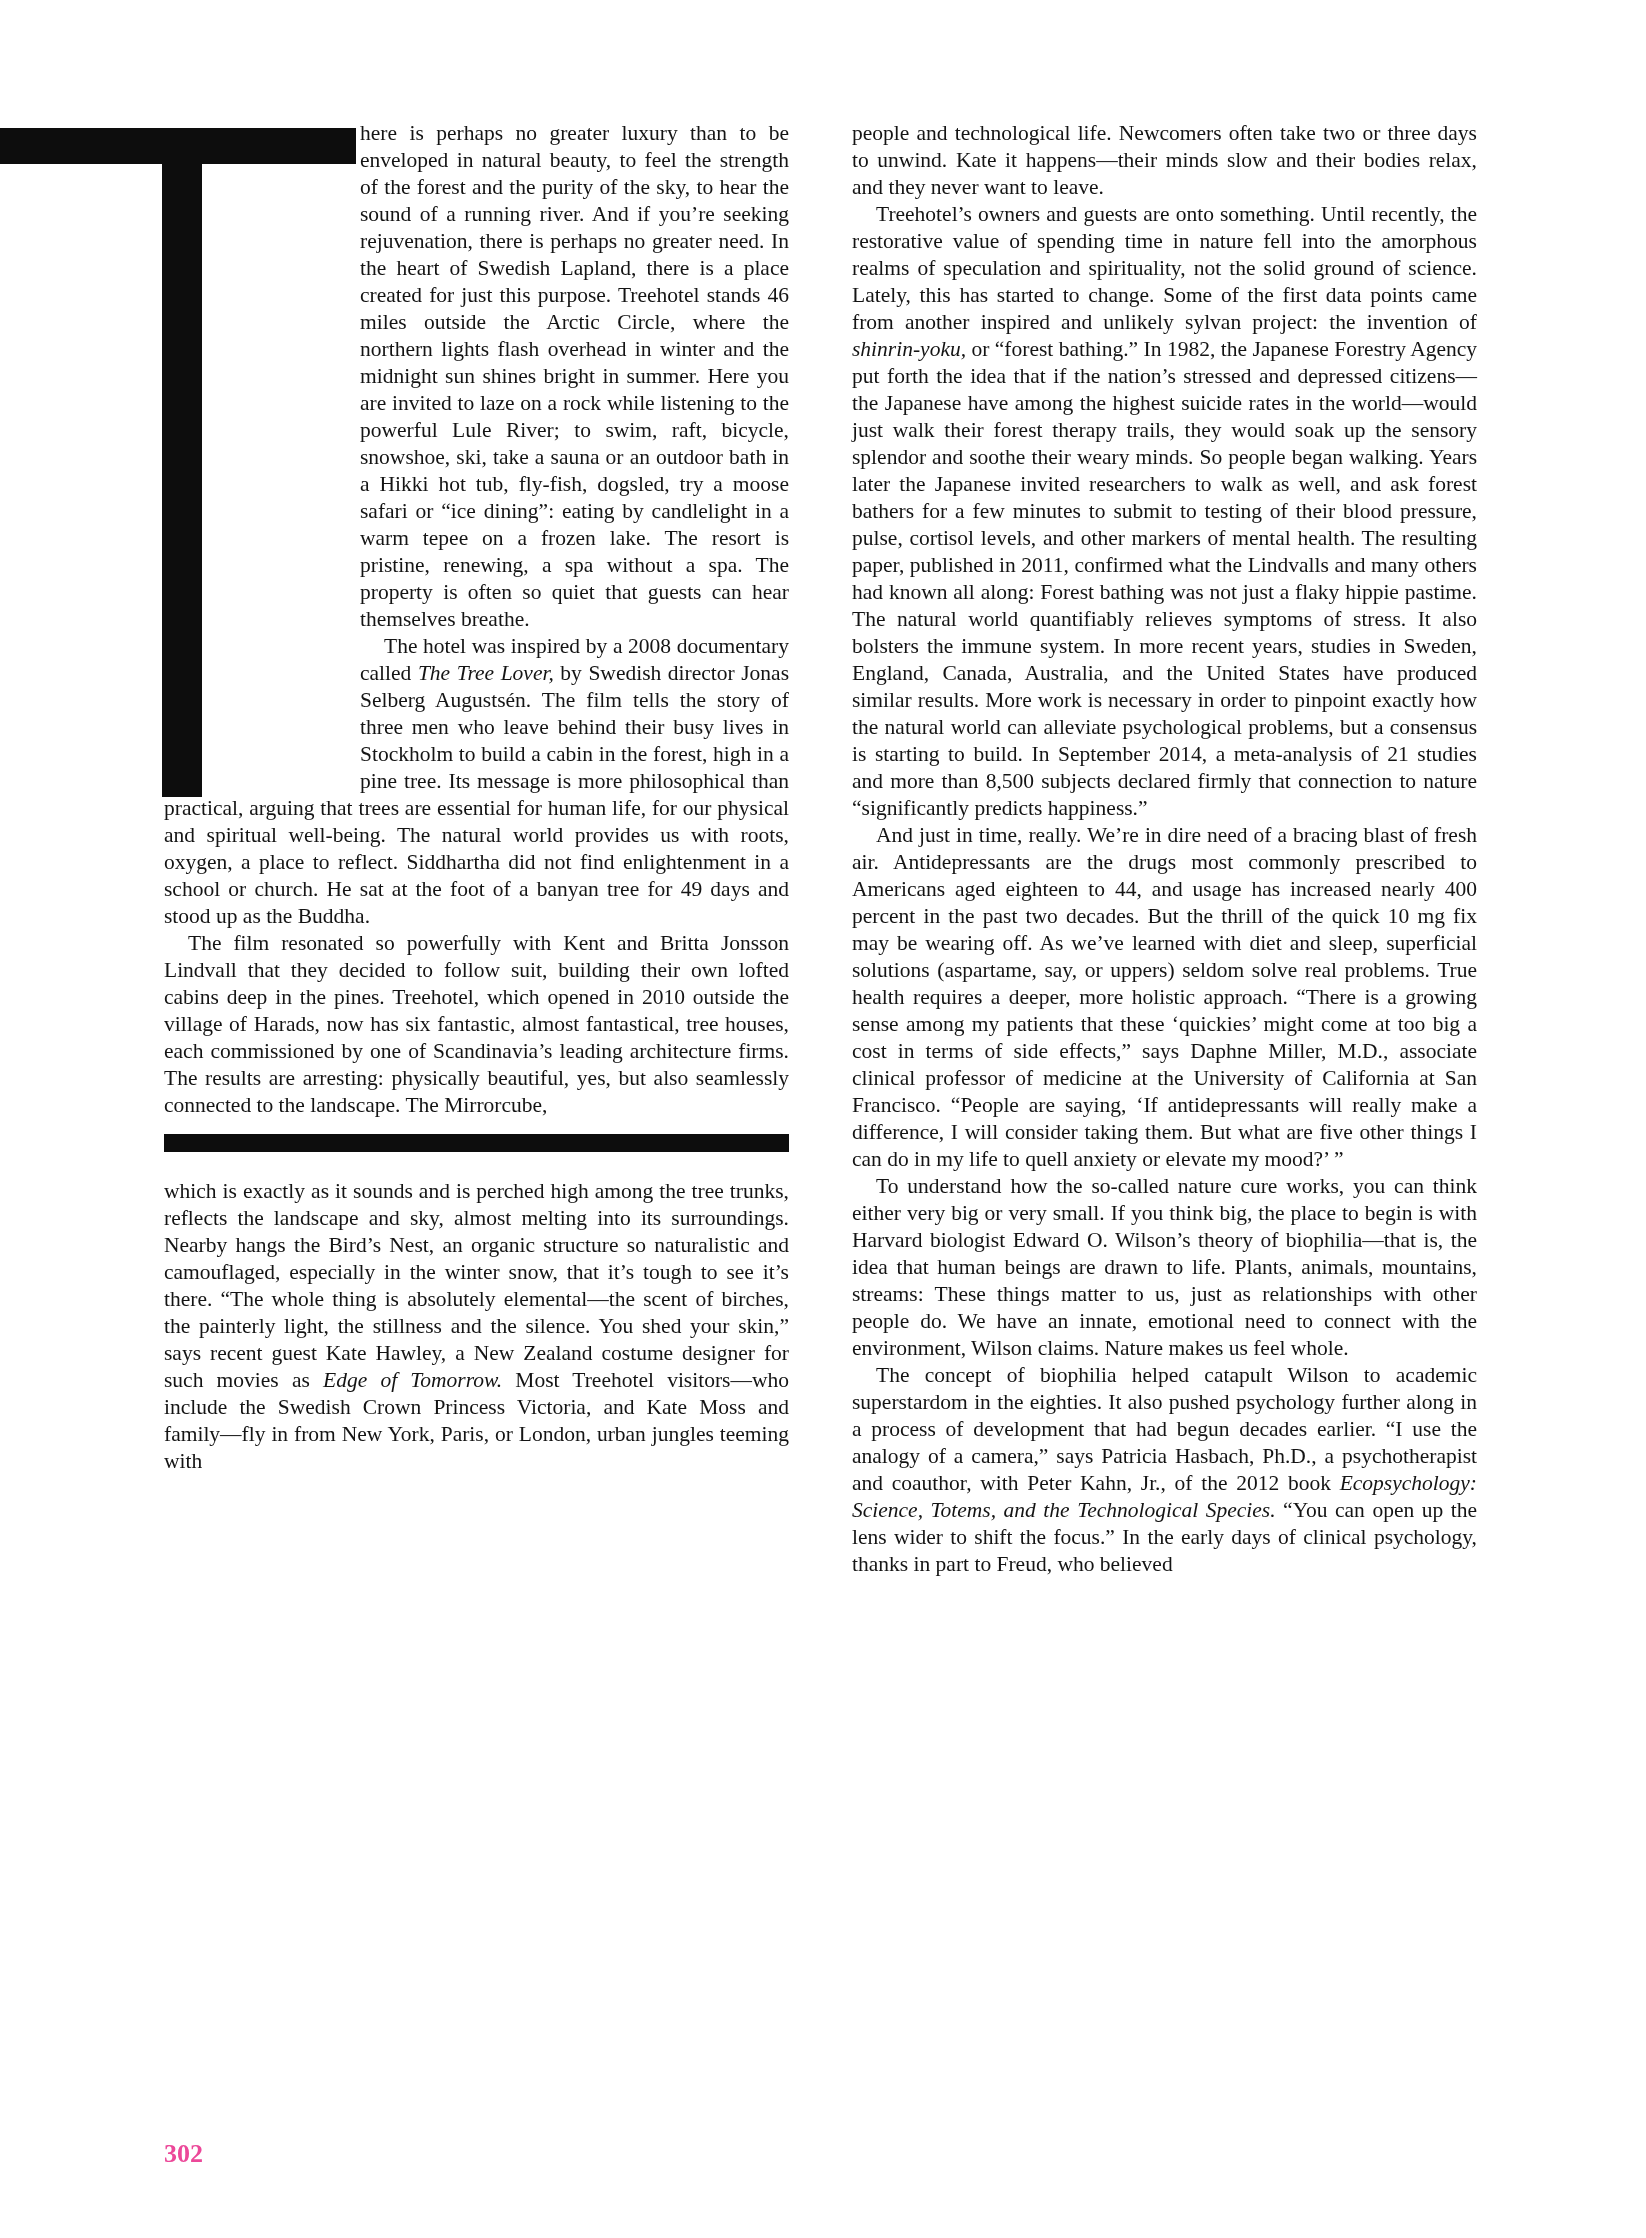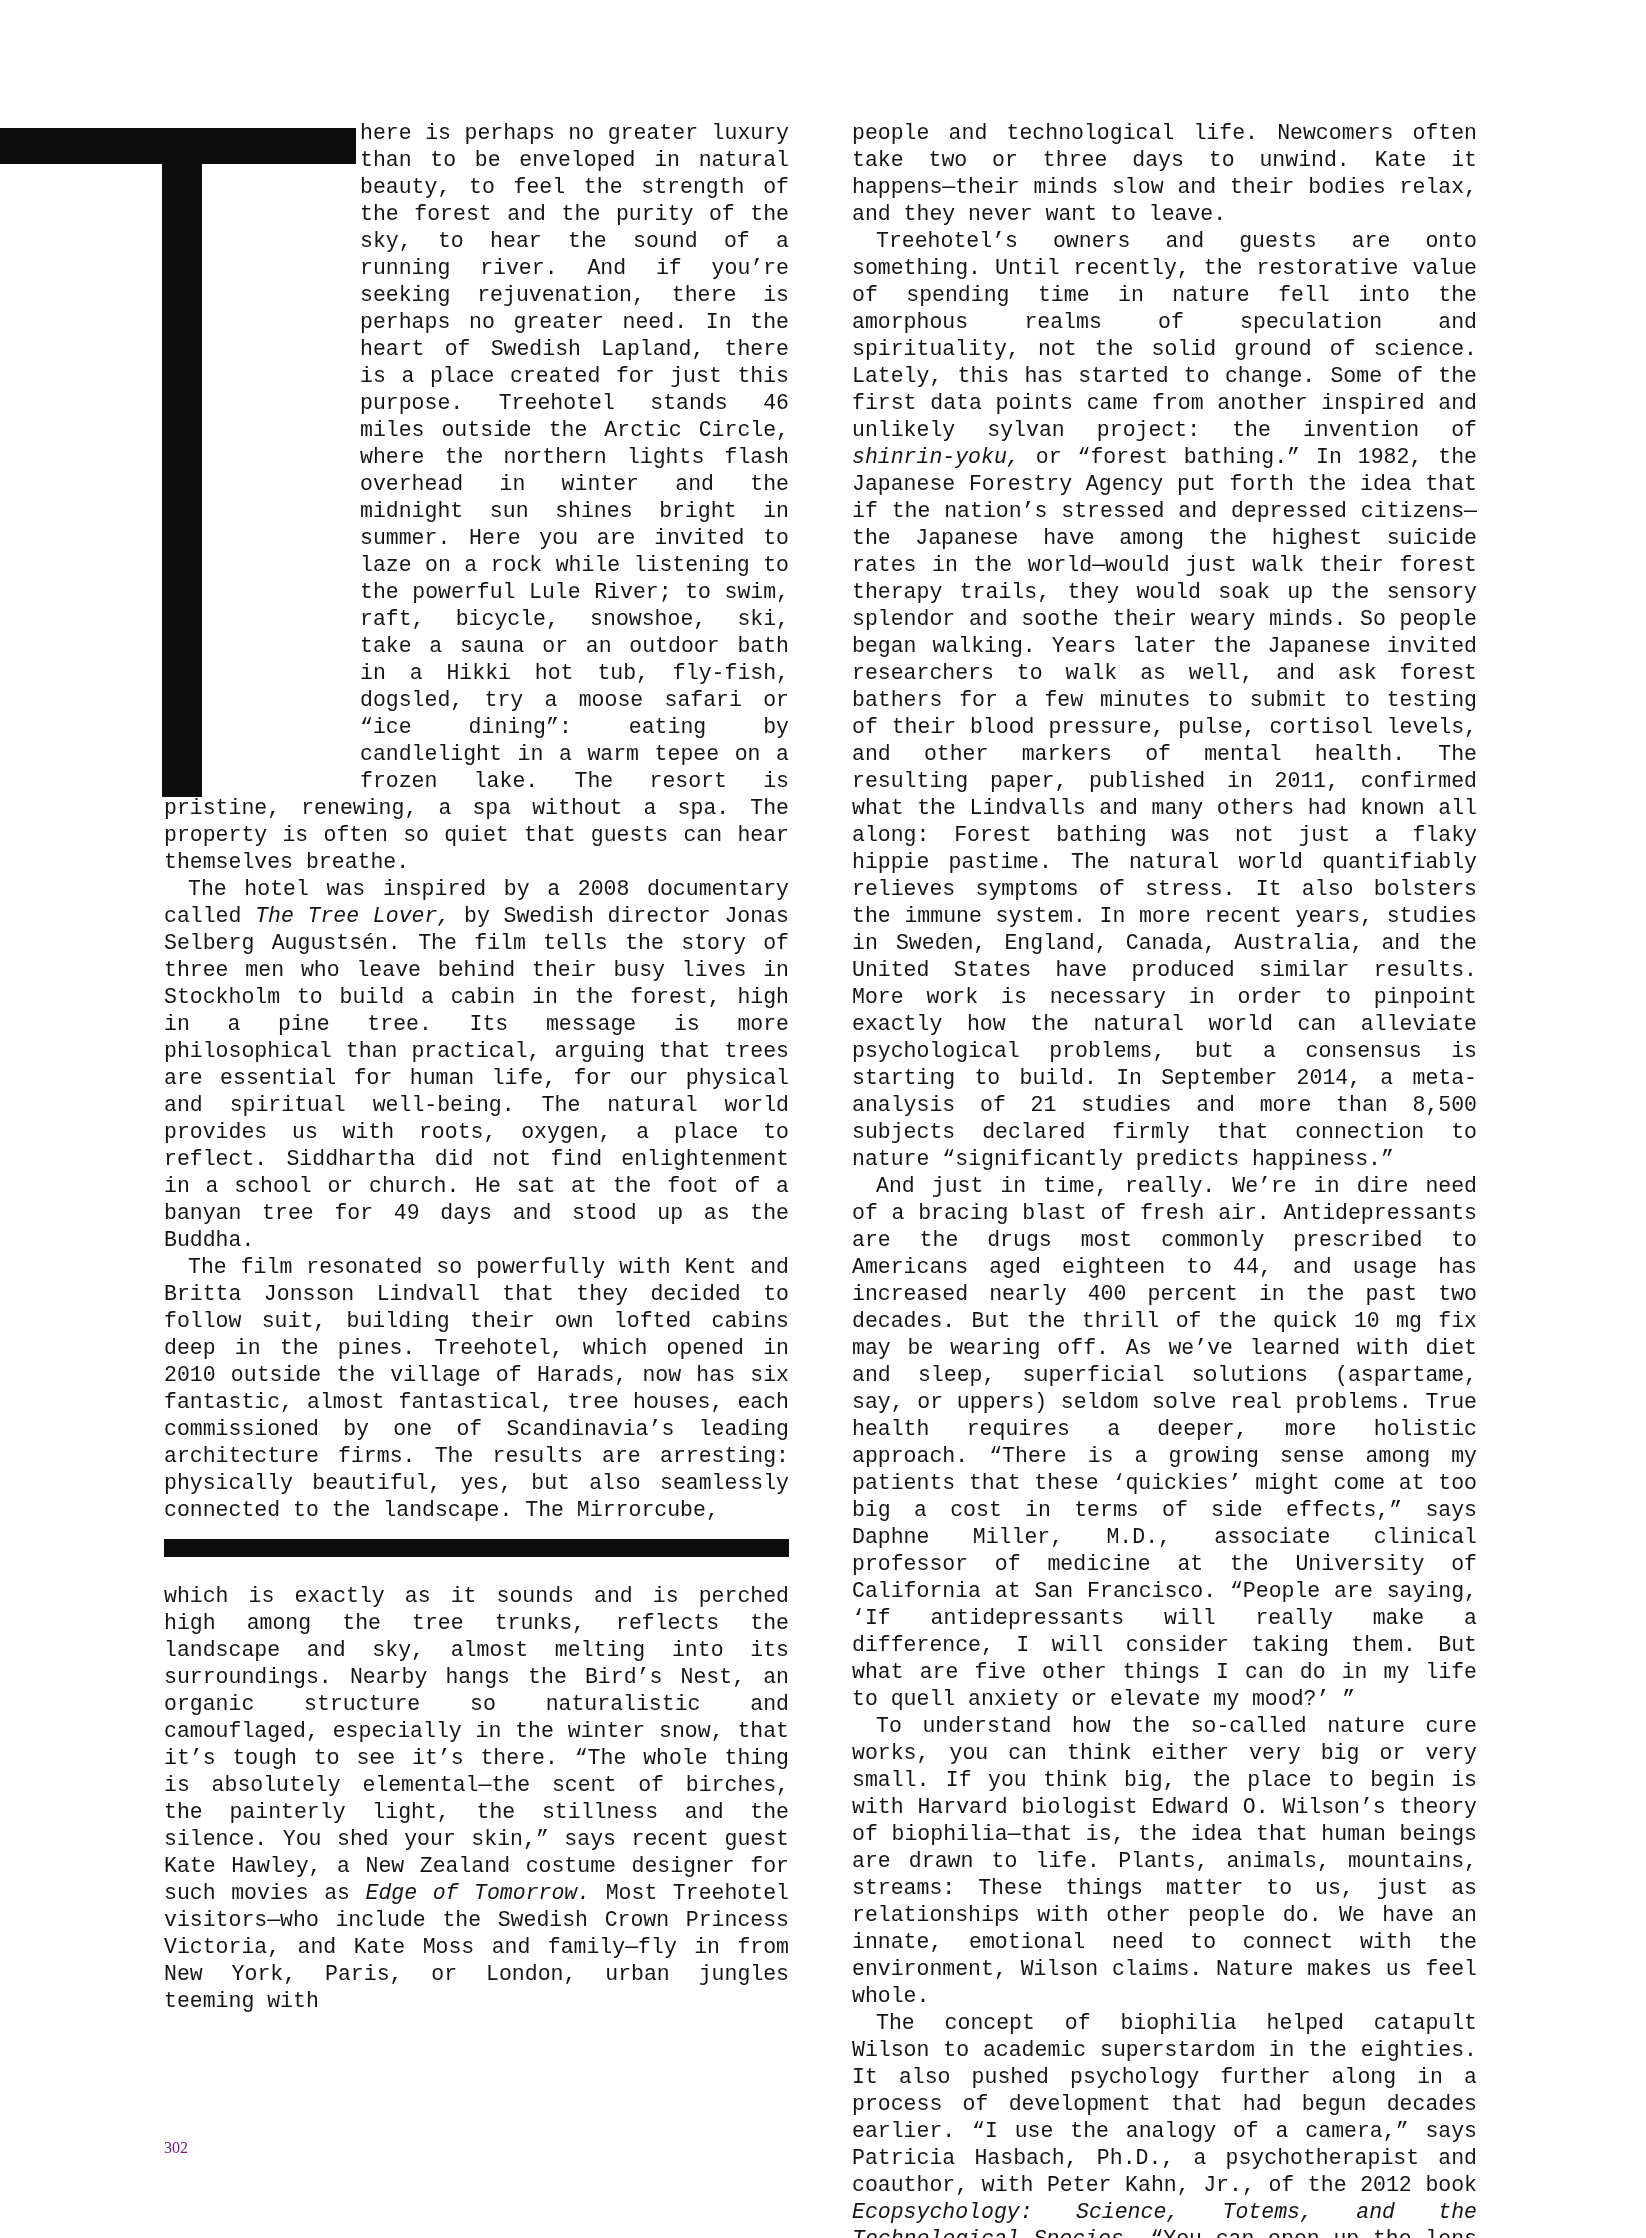--- a/index.html
+++ b/index.html
@@ -31,21 +31,21 @@
     display:flex; gap:63px;
   }
   .col {
     width:625px;
     font-size:21.5px;
     line-height:27px;
     text-align:justify;
     hyphens:auto;
     color:#141414;
   }
-  .col p { margin:0;font-family:Liberation Mono, monospace; }
+  .col p { margin:0; }
   .col p.indent { text-indent:24px; }
   .t-float { float:left; width:196px; height:669px; }
 
   .pull-quote {
     margin-top:35px;
     font-family:"Liberation Sans", sans-serif;
     font-weight:700;
     font-size:38px;
     line-height:42px;
     color:#0f0f0f;
@@ -58,23 +58,24 @@
   }
   .quote-rule {
     margin-top:15px;
     width:100%; height:18.4px;
     background:#0d0d0d;
   }
   .after-rule { margin-top:26px; }
 
   .page-number {
     position:absolute; left:164px; top:2139px;
-    font-size:16px;
-    color:#701a75;
+    font-size:26px;
+    color:#ec4899;
     font-family:"Liberation Serif", serif;
+    font-weight:bold;
   }
   i { font-style:italic; }
 </style>
 </head>
 <body>
 
 <div class="page">
 
   <div>
     <div class="t-bar"></div>

